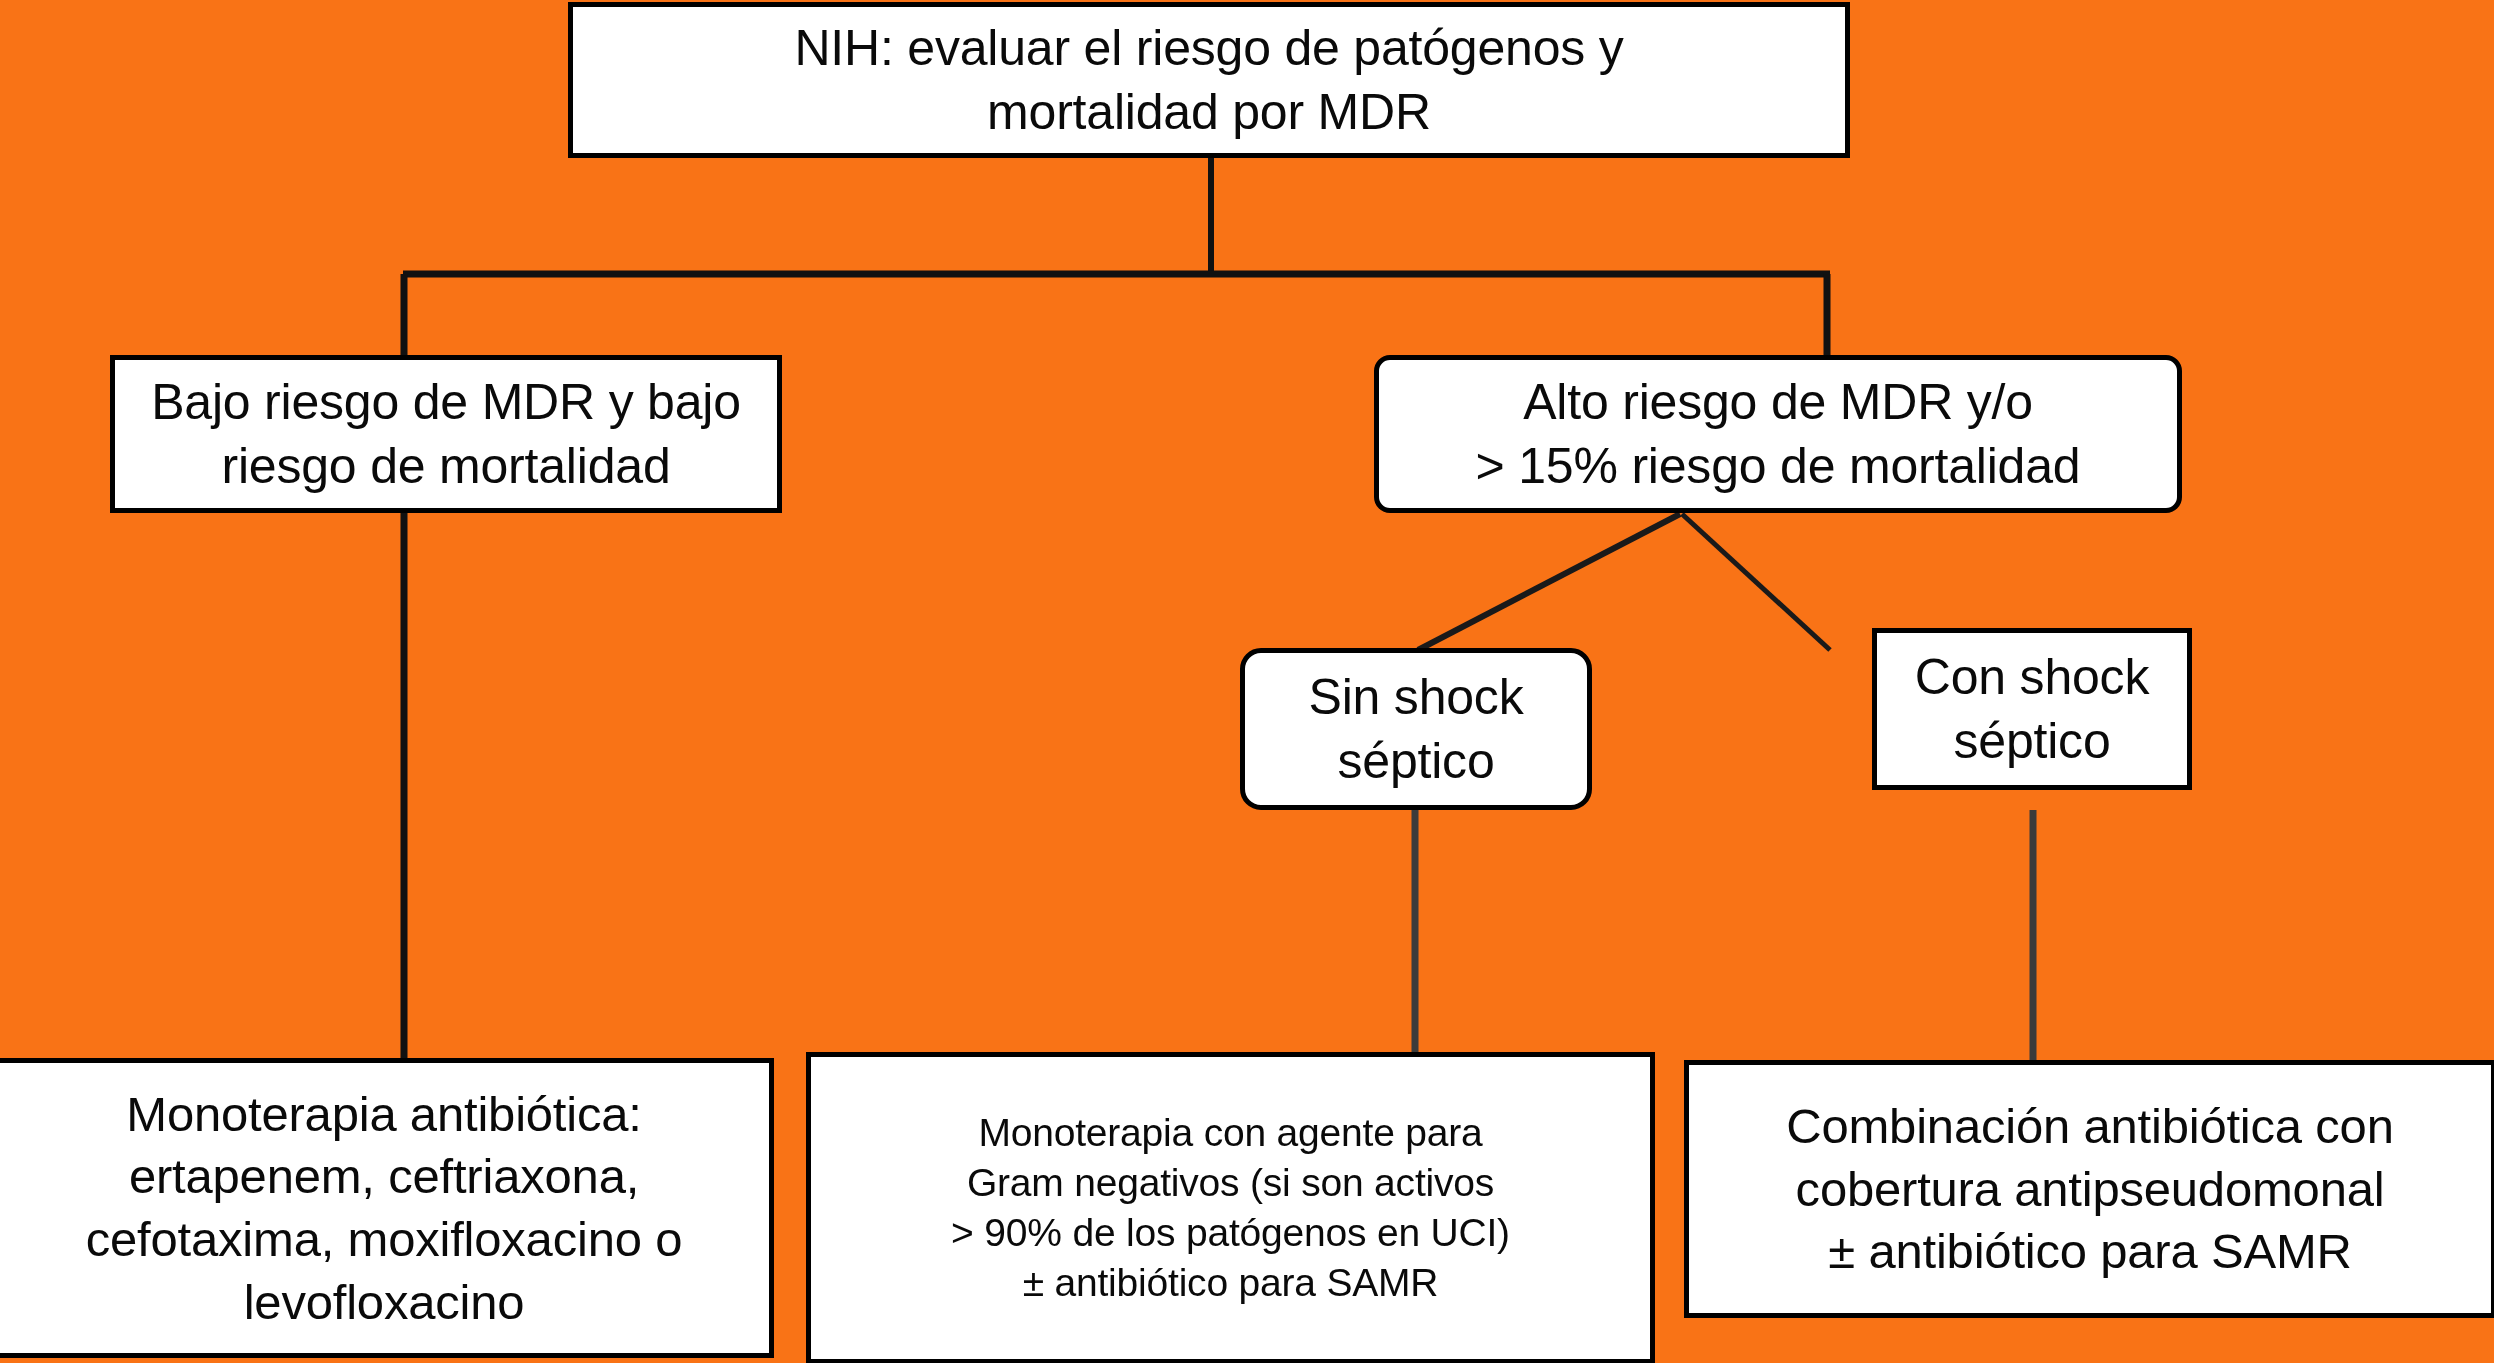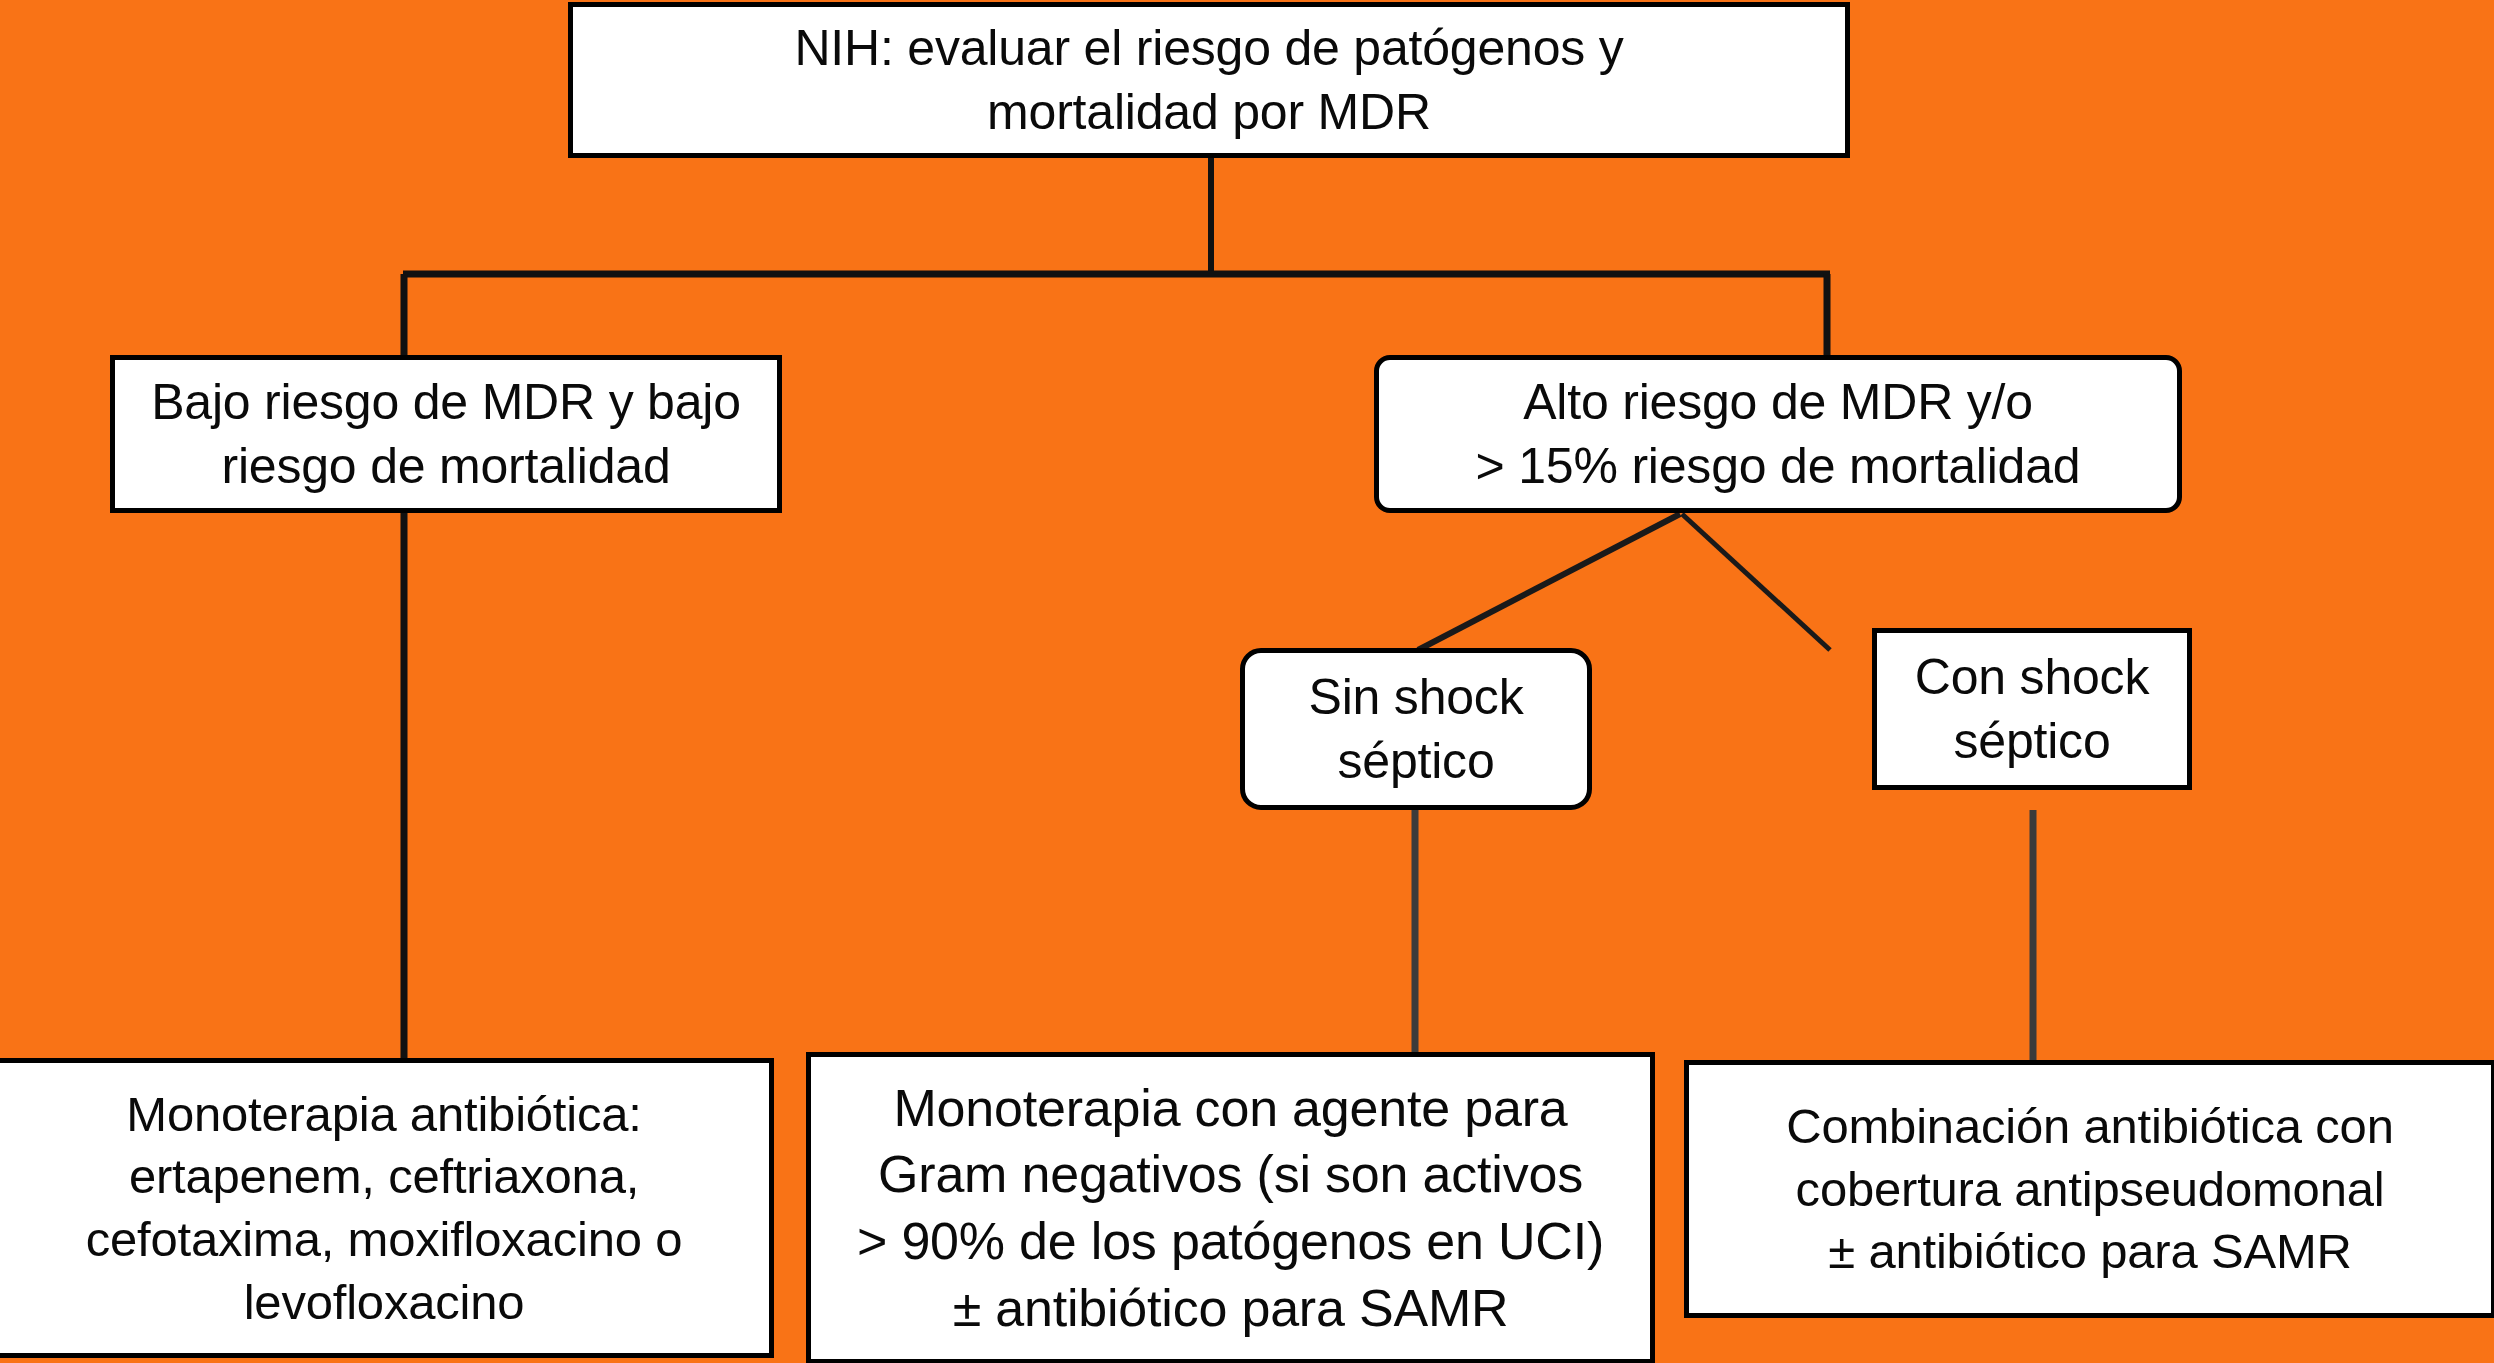--- a/index.html
+++ b/index.html
@@ -44,21 +44,21 @@
     box-sizing: border-box;
     white-space: pre-line;
   }
   
   #node-root      { left: 568px;  top: 2px;    width: 1282px; height: 156px; font-size: 50px; }
   #node-low-risk  { left: 98px;   top: 355px;  width: 672px;  height: 158px; font-size: 50px; margin-left: 12px; }
   #node-high-risk { left: 1374px; top: 355px;  width: 808px;  height: 158px; font-size: 50px; border-radius: 16px; }
   #node-no-shock  { left: 1240px; top: 648px;  width: 352px;  height: 162px; font-size: 50px; border-radius: 21px; }
   #node-shock     { left: 1872px; top: 628px;  width: 320px;  height: 162px; font-size: 50px; }
   #node-mono      { left: -6px;   top: 1058px; width: 780px;  height: 300px; font-size: 49px; }
-  #node-gram      { left: 806px;  top: 1052px; width: 849px;  height: 312px; font-size: 52px; }
+  #node-gram      { left: 806px;  top: 1052px; width: 849px;  height: 312px; font-size: 39px; }
   #node-combo     { left: 1684px; top: 1060px; width: 812px;  height: 258px; font-size: 49px; }
 </style>
 </head>
 <body>
 
 <div id="page">
 
   <svg class="connectors" viewBox="0 0 2494 1363" xmlns="http://www.w3.org/2000/svg">
 
     <line x1="1211" y1="158" x2="1211" y2="274" stroke="#111111" stroke-width="6"></line>

